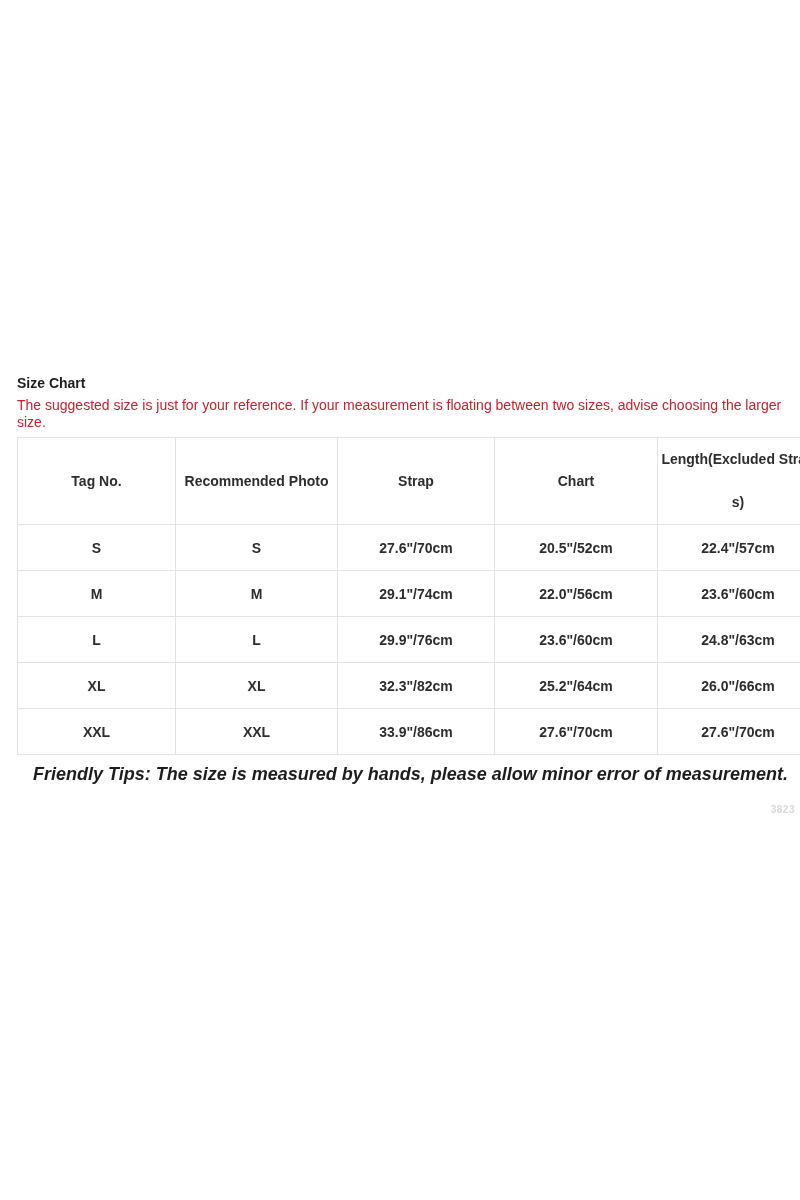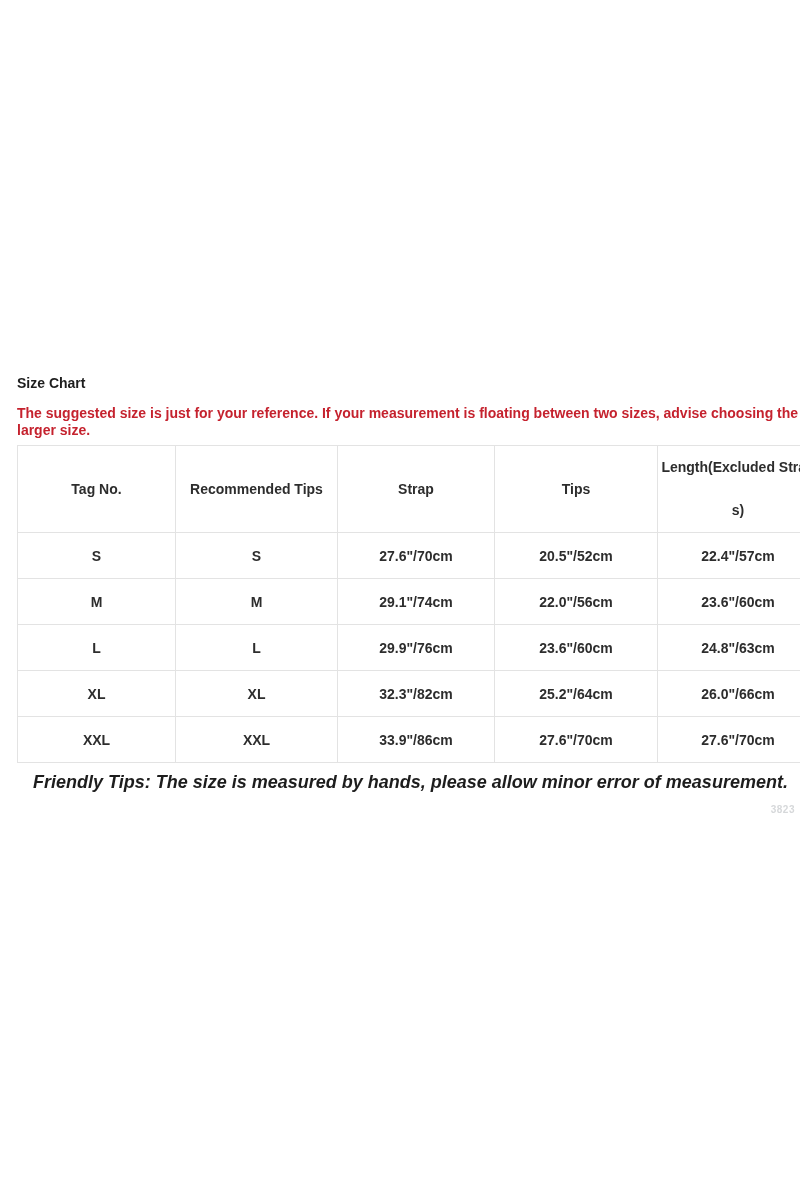--- a/index.html
+++ b/index.html
@@ -22,24 +22,24 @@
     color: var(--text);
     padding-left: 12px;
   }
   .page-title {
     font-size: 14px;
     font-weight: 700;
     line-height: 15px;
     color: #1d1d1d;
   }
   .red-note {
-    margin: 14px 0 0 0;
+    margin: 6px 0 0 0;
     width: 784px;
     font-size: 14px;
-    font-weight: 700;
+    font-weight: 400;
     line-height: 17px;
     color: var(--red);
   }
   .sub-note {
     margin: 3px 0 0 0;
     font-size: 14px;
     font-weight: 700;
     line-height: 16px;
     color: #1d1d1d;
   }
@@ -98,23 +98,23 @@
     <colgroup>
       <col style="width:158px">
       <col style="width:162px">
       <col style="width:157px">
       <col style="width:163px">
       <col style="width:161px">
     </colgroup>
     <thead>
       <tr id="head-row">
           <th>Tag No.</th>
-          <th>Recommended Tips</th>
+          <th>Recommended Photo</th>
           <th>Strap</th>
-          <th>Tips</th>
+          <th>Chart</th>
           <th>Length(Excluded Strap
 s)</th>
         </tr>
     </thead>
     <tbody id="body-rows">
         <tr>
           <td>S</td>
           <td>S</td>
           <td>27.6"/70cm</td>
           <td>20.5"/52cm</td>

